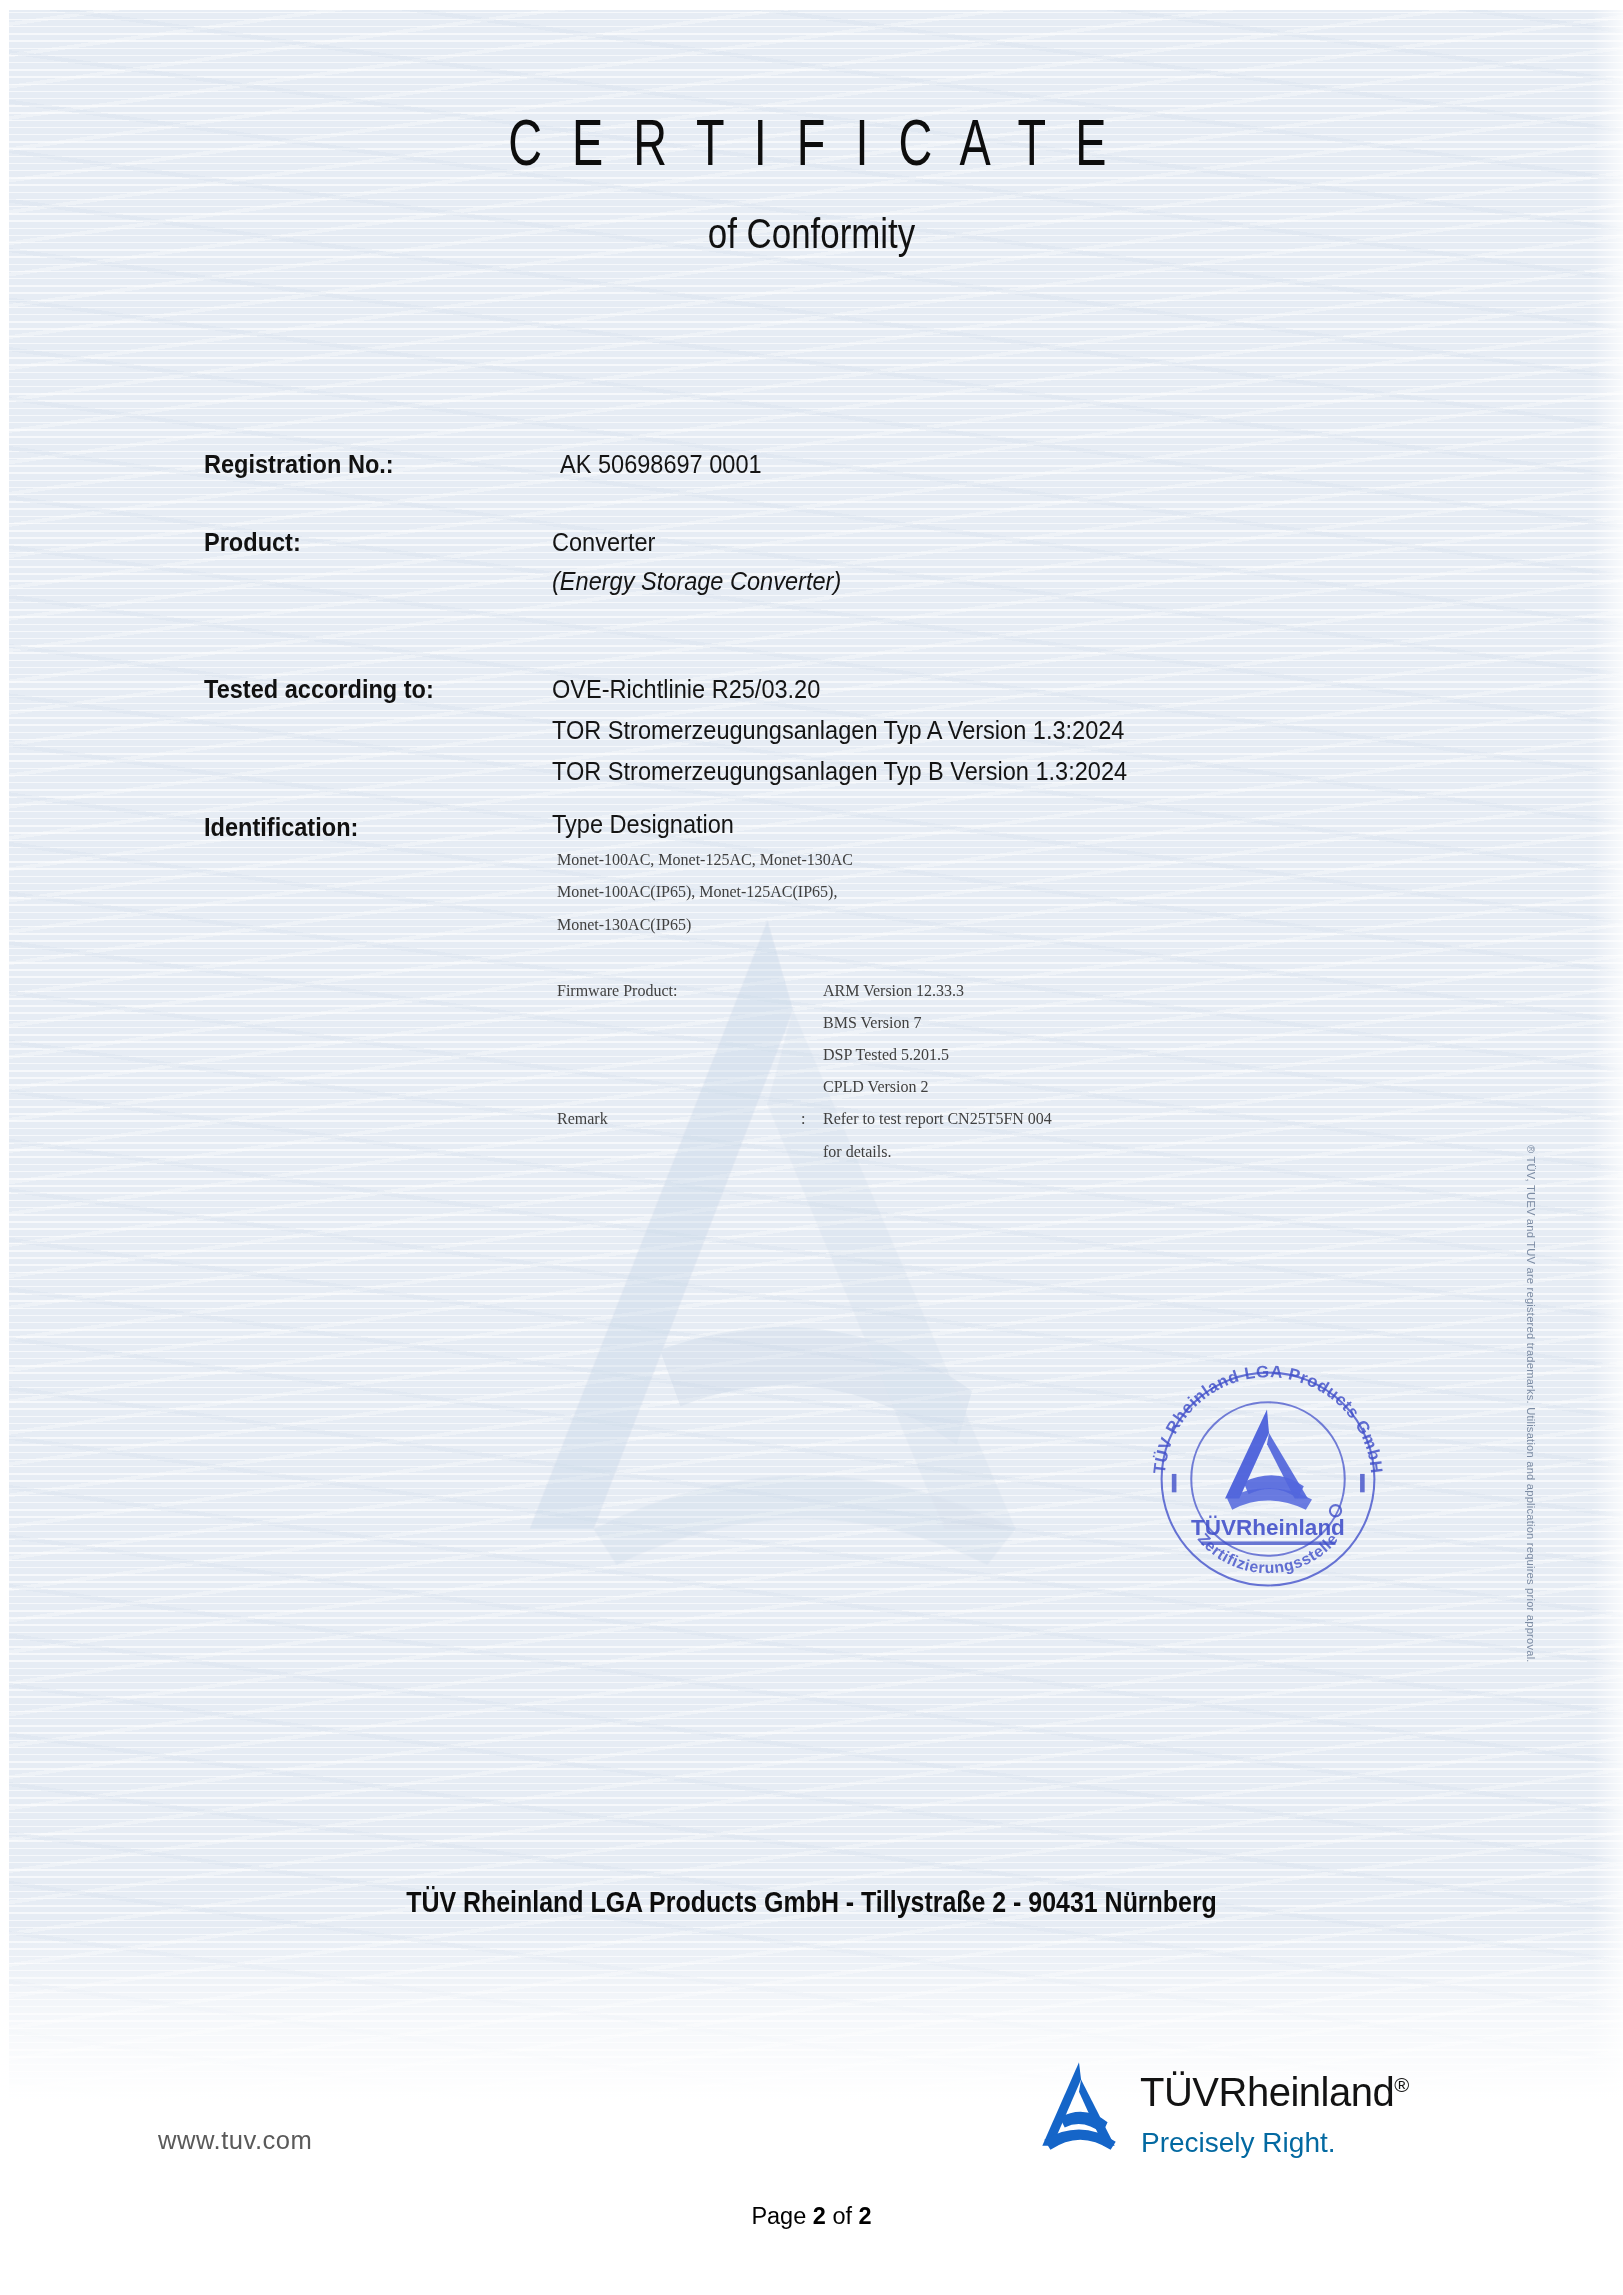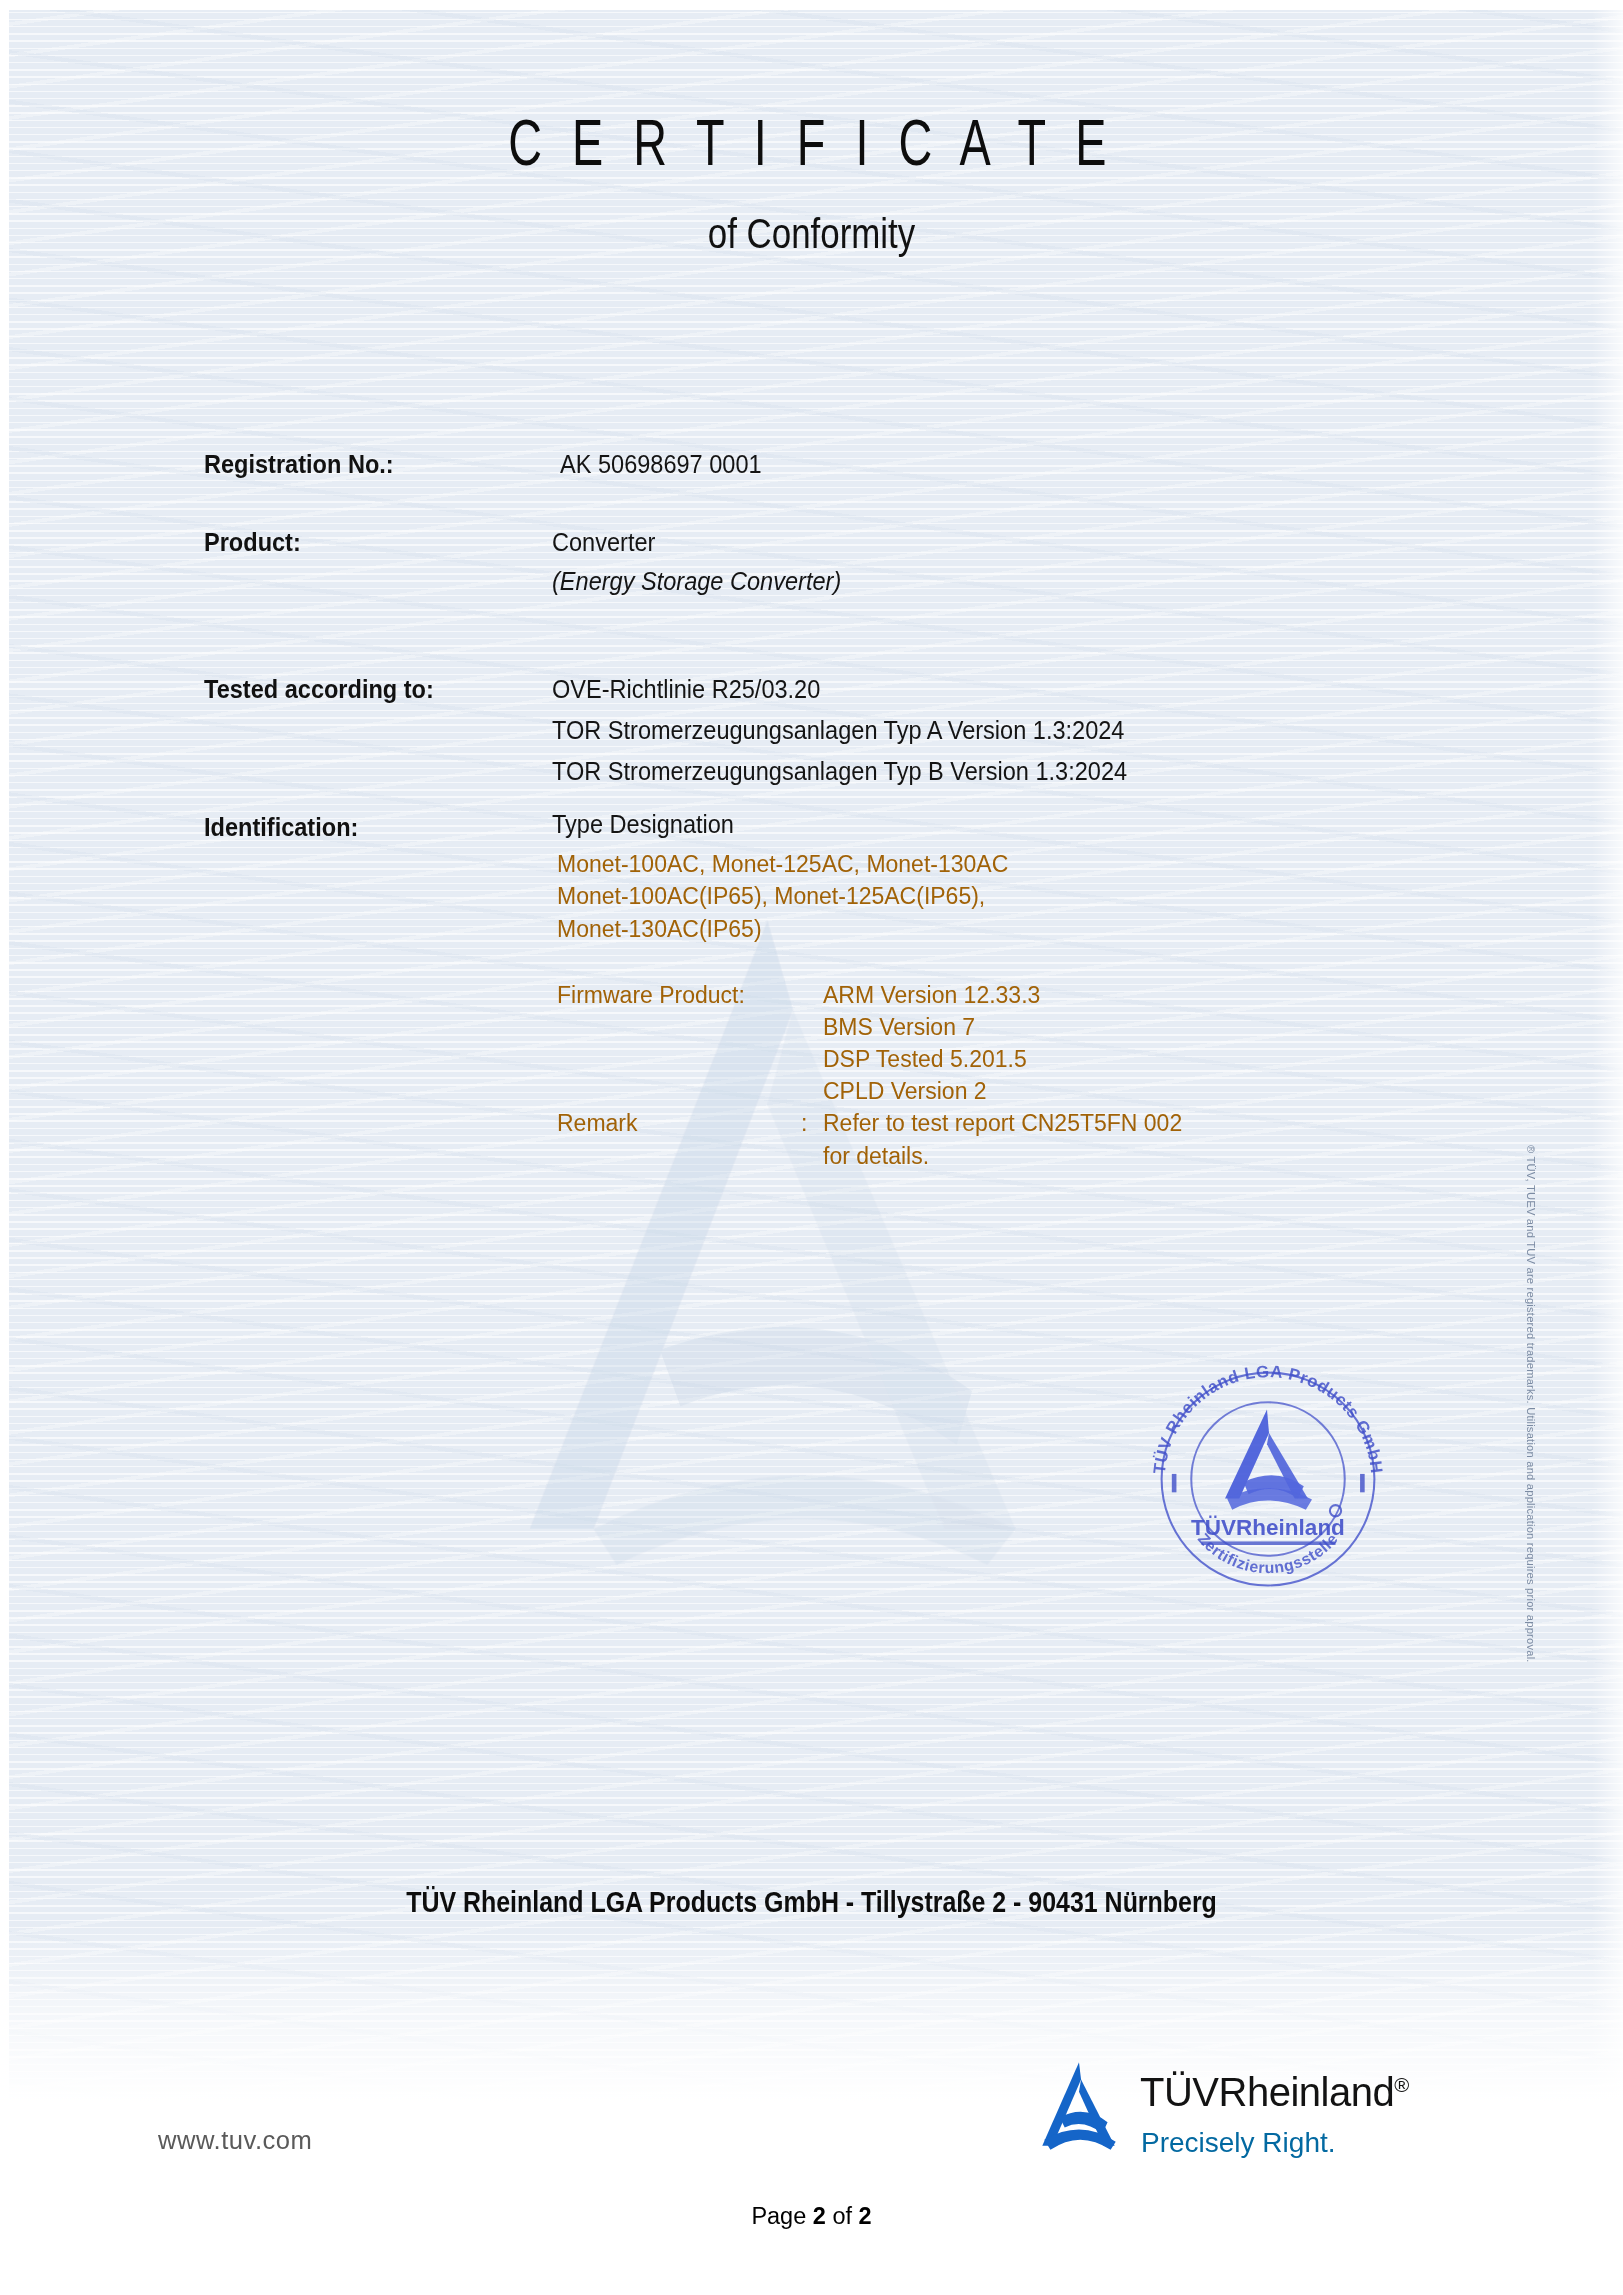--- a/index.html
+++ b/index.html
@@ -138,23 +138,23 @@
     color:#141414;
     white-space:nowrap;
     transform:scaleX(.92);
     transform-origin:0 50%;
   }
   .fvalue.italic{font-style:italic;}
 
   .mono{
     position:absolute;
     left:557px;
-    font-family:Liberation Sans, sans-serif;
-    font-size:23px;
-    color:#a16207;
+    font-family:Liberation Serif, serif;
+    font-size:16px;
+    color:#404040;
     white-space:pre;
     letter-spacing:0px;
   }
 
   
   #seal{
     position:absolute;
     left:1135px; top:1345px;
     width:266px; height:266px;
     opacity:.95;
@@ -281,21 +281,21 @@
     <div class="mono" style="top:916px">Monet-130AC(IP65)</div>
 
     <div class="mono" style="top:982px">Firmware Product:</div>
     <div class="mono" style="top:982px;left:823px">ARM Version 12.33.3</div>
     <div class="mono" style="top:1014px;left:823px">BMS Version 7</div>
     <div class="mono" style="top:1046px;left:823px">DSP Tested 5.201.5</div>
     <div class="mono" style="top:1078px;left:823px">CPLD Version 2</div>
 
     <div class="mono" style="top:1110px">Remark</div>
     <div class="mono" style="top:1110px;left:801px">:</div>
-    <div class="mono" style="top:1110px;left:823px">Refer to test report CN25T5FN 002</div>
+    <div class="mono" style="top:1110px;left:823px">Refer to test report CN25T5FN 004</div>
     <div class="mono" style="top:1143px;left:823px">for details.</div>
 
     <div id="seal">
       <svg viewBox="0 0 520 520" width="266" height="266" xmlns="http://www.w3.org/2000/svg">
         <defs>
           <path id="arcTop" d="M 58 265 A 202 202 0 0 1 462 265" fill="none"></path>
           <path id="arcBot" d="M 82 268 A 178 178 0 0 0 438 268" fill="none"></path>
         </defs>
         <circle cx="260" cy="262" r="208" fill="none" stroke="#3645c6" stroke-width="4" opacity=".78"></circle>
         <circle cx="260" cy="262" r="150" fill="none" stroke="#3645c6" stroke-width="4" opacity=".72"></circle>

